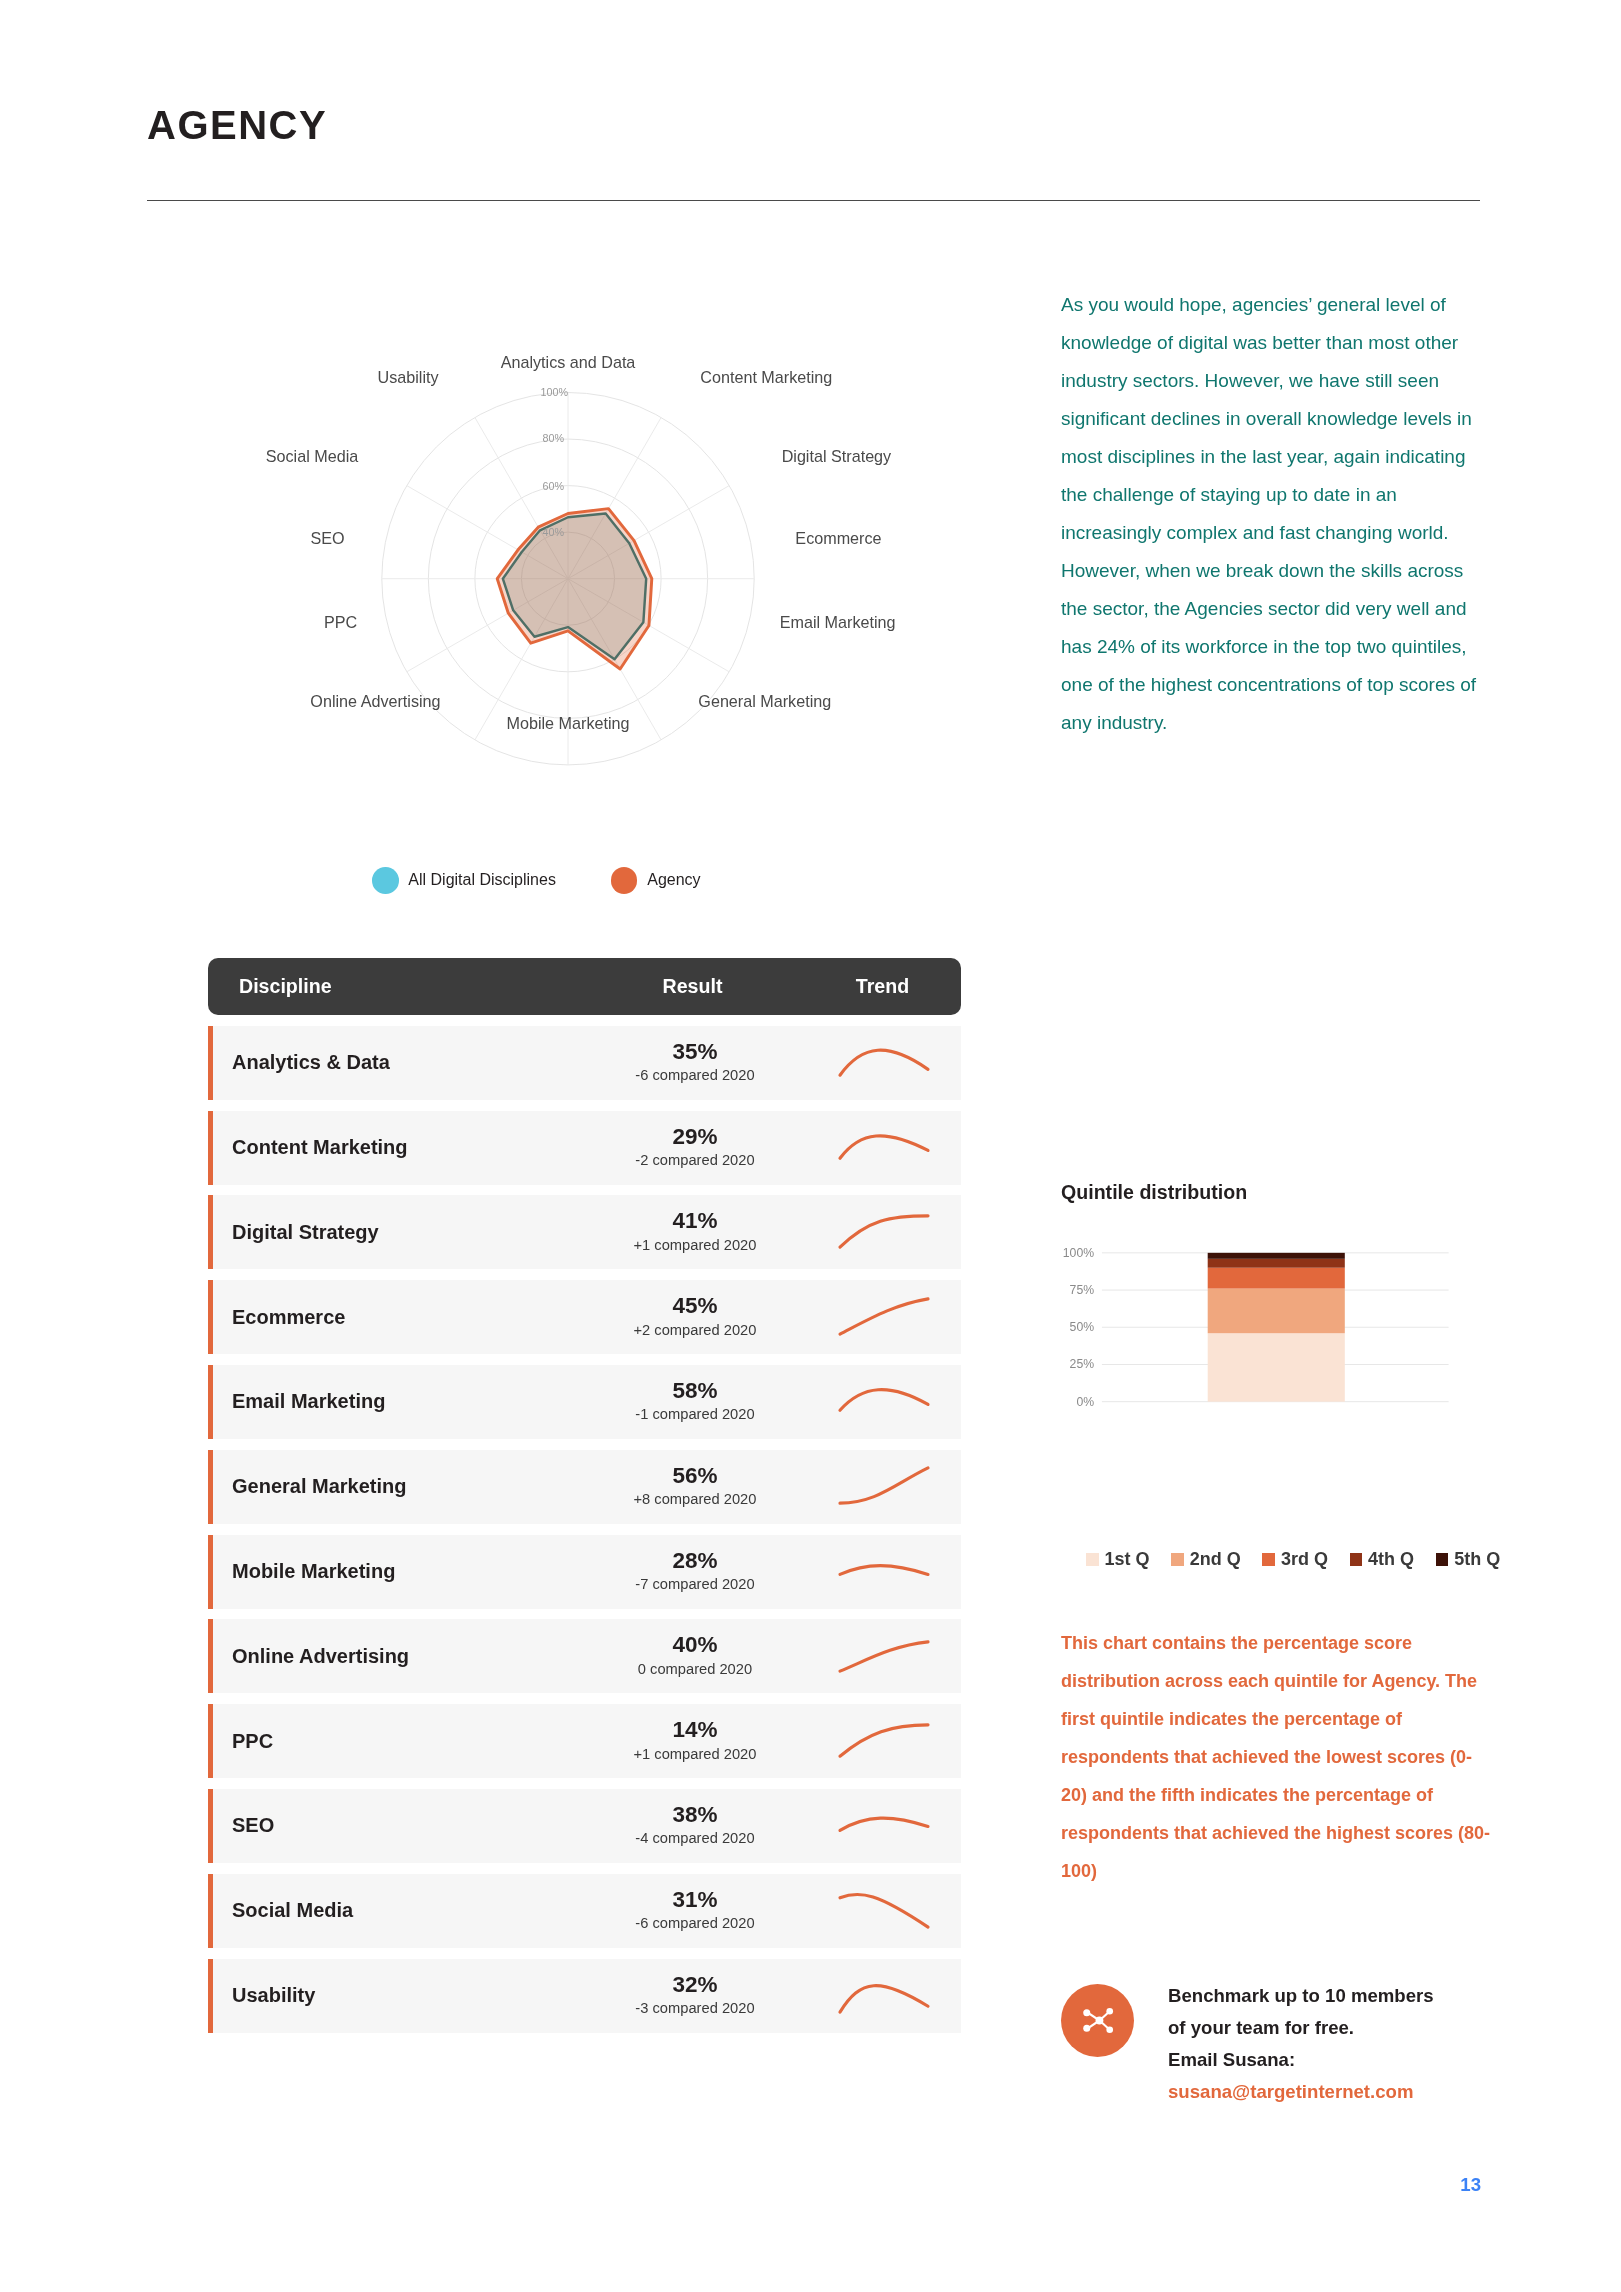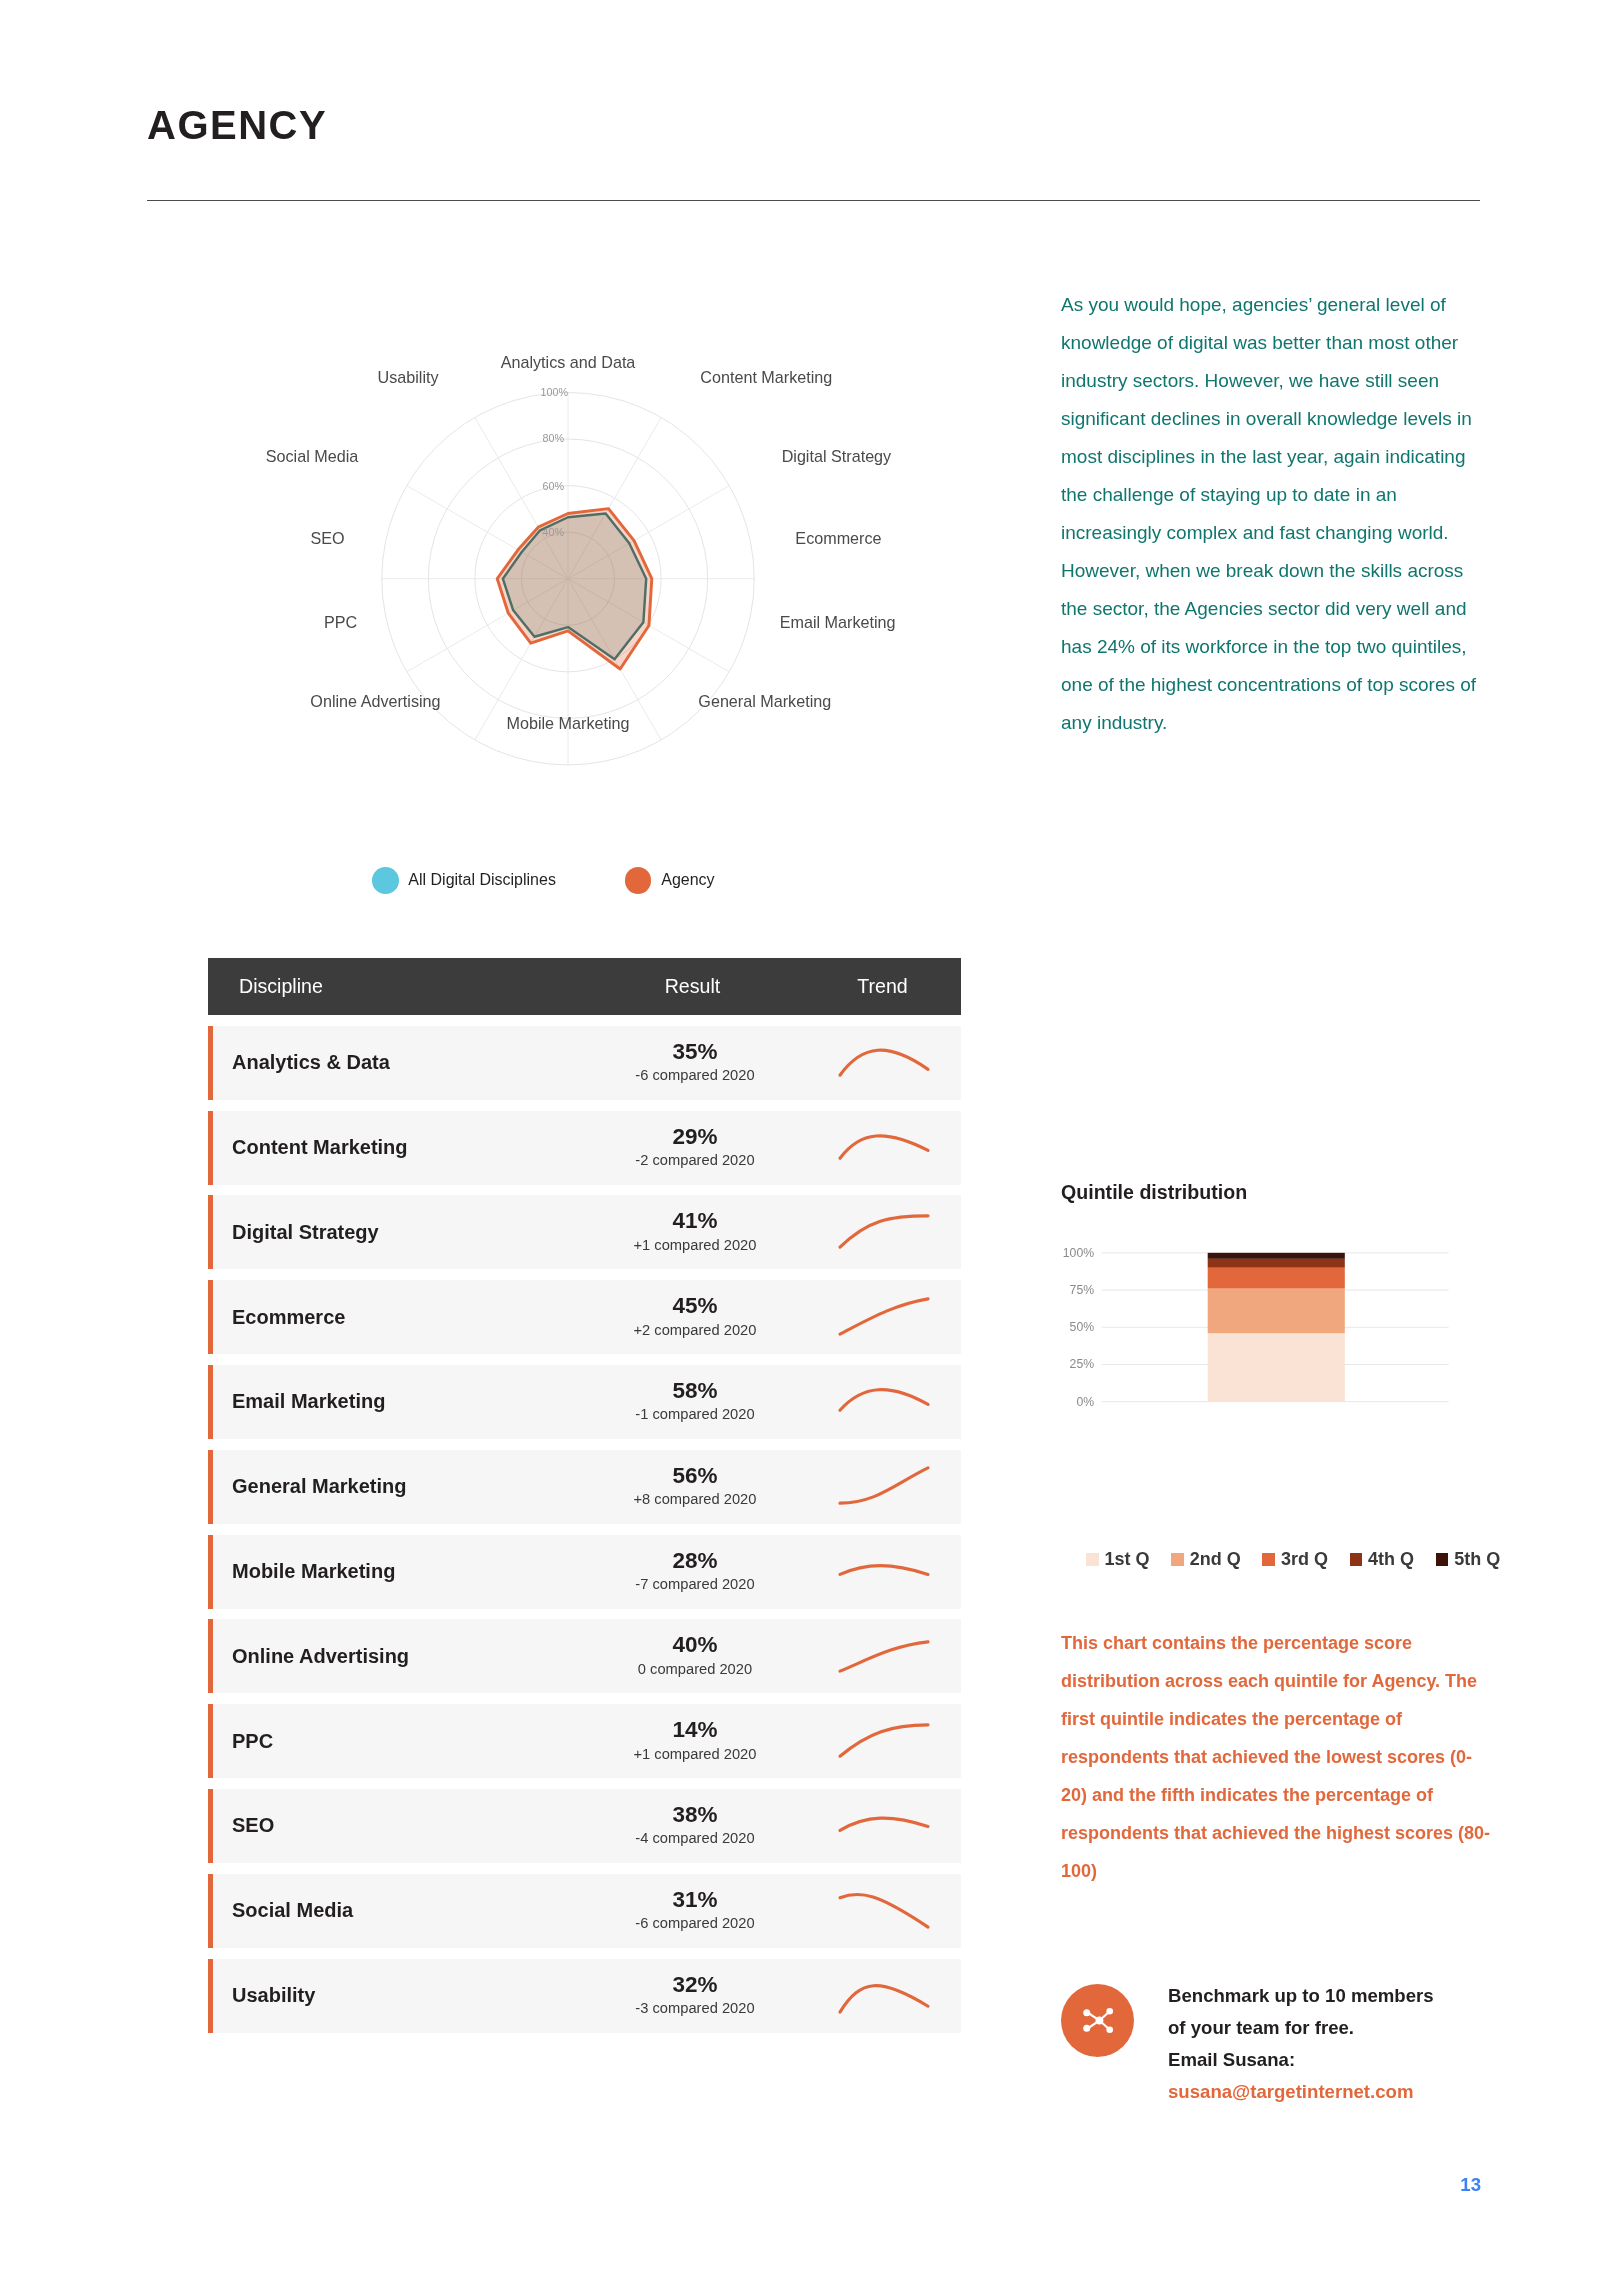--- a/index.html
+++ b/index.html
@@ -48,21 +48,21 @@
     height: 608px;
   }
   .radar-svg { display: block; }
 
   .radar-legend {
     position: absolute;
     left: 372px;
     top: 867px;
     display: flex;
     align-items: flex-start;
-    gap: 28px;
+    gap: 14px;
     font-size: 16px;
     color: #231f20;
   }
   .legend-item { display: flex; align-items: center; gap: 9.8px; margin-right: 41px; }
   .legend-dot { width: 26.5px; height: 26.5px; border-radius: 50%; display: inline-block; }
 
   
   .intro-copy {
     position: absolute;
     left: 1061px;
@@ -80,21 +80,22 @@
     top: 958px;
     width: 753px;
   }
   .tbl-head {
     display: flex;
     background: #3c3c3c;
     color: #ffffff;
     height: 57px;
     align-items: center;
     font-size: 19.6px;
-    font-weight: normal;
+    font-weight: bold;
+    border-radius: 10px;
   }
   .col-disc { width: 372px; padding-left: 31px; box-sizing: border-box; }
   .col-res  { width: 225px; text-align: center; }
   .col-trend{ width: 155px; text-align: center; }
 
   .tbl-row {
     display: flex;
     align-items: center;
     height: 74px;
     background: #f6f6f6;

